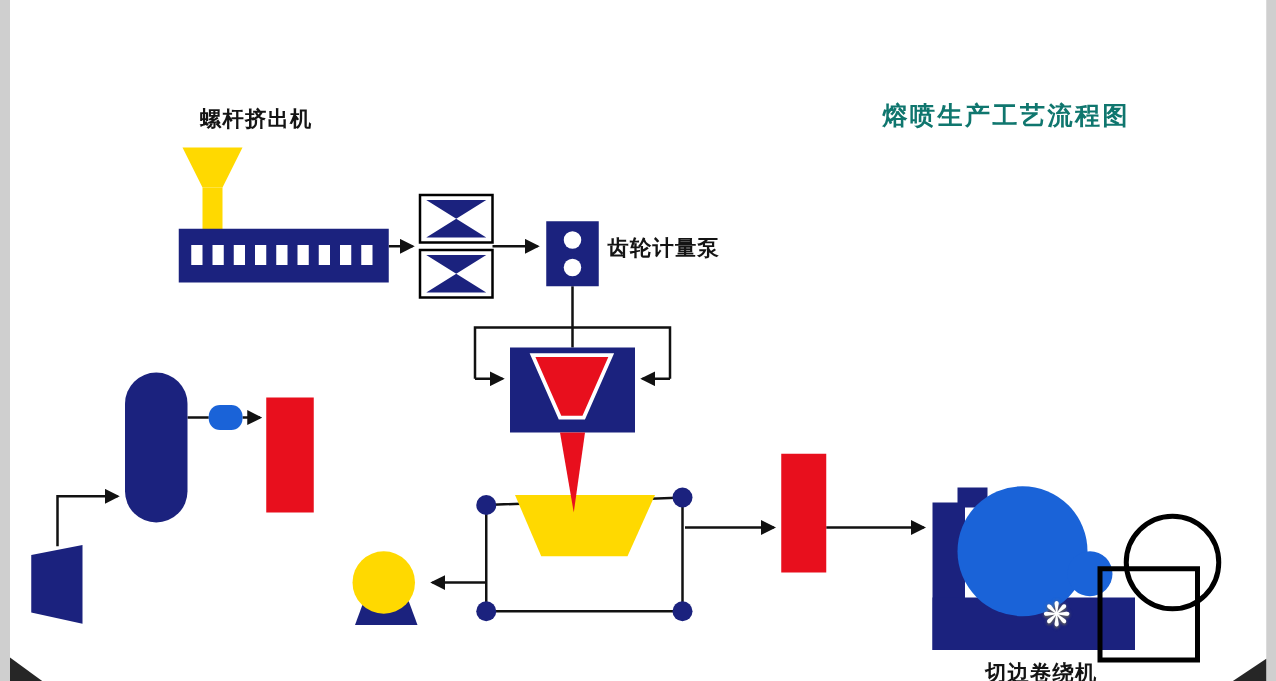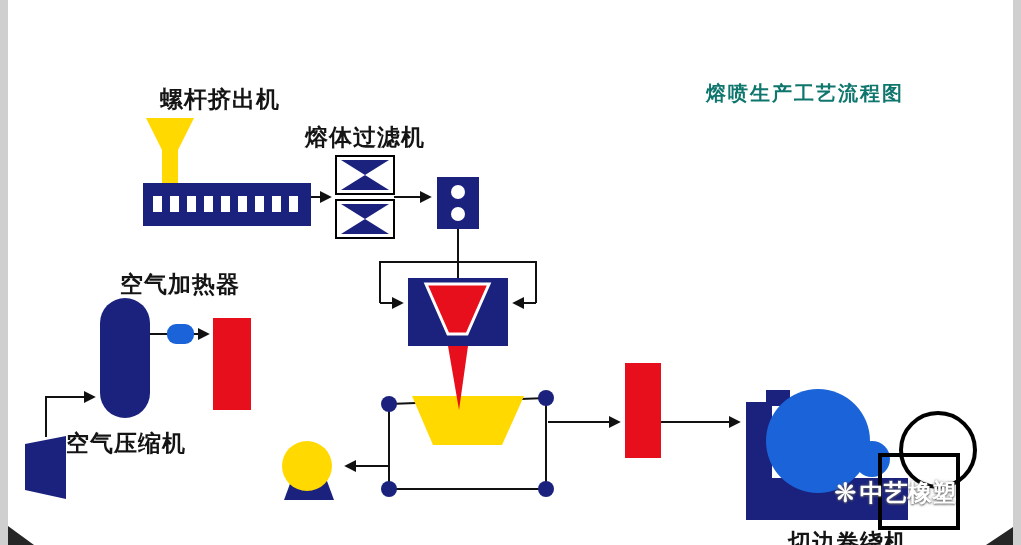--- a/index.html
+++ b/index.html
@@ -6,21 +6,21 @@
     --c-navy:#1b227e; --c-bright_blue:#1a63d8; --c-red:#e80f1d; --c-yellow:#ffd900;
     --c-line:#111111; --c-text:#141414; --c-edge_gray:#cfcfcf; --c-corner_dark:#262626;
   }
   html,body{margin:0;padding:0;background:#ffffff;}
   .stage{
     position:relative;width:1021px;height:545px;overflow:hidden;background:#ffffff;
     font-family:"Liberation Sans","DejaVu Sans",sans-serif;
   }
   .stage svg{position:absolute;left:0;top:0;}
   .lbl{
-    position:absolute;font-weight:bold;font-size:23px;line-height:1.15;
+    position:absolute;font-weight:bold;font-size:17px;line-height:1.15;
     color:var(--c-text);white-space:nowrap;letter-spacing:1px;
   }
   .title{font-size:20px;letter-spacing:2px;color:#0f766e;}
   .watermark{
     position:absolute;left:834px;top:477px;display:flex;align-items:center;gap:3px;
     color:#ffffff;font-weight:bold;font-size:24px;white-space:nowrap;
     text-shadow:0 1px 2px rgba(90,90,90,.9),0 0 3px rgba(120,120,120,.7);
   }
   .watermark .flake{font-size:27px;}
   
@@ -139,23 +139,20 @@
       <rect class="navy" x="746" y="478" width="162" height="42"></rect>
       <circle class="bblue" cx="818" cy="441" r="52"></circle>
       <circle class="bblue" cx="872" cy="459" r="18"></circle>
       <circle cx="938" cy="450" r="37" fill="#ffffff" stroke="#000" stroke-width="4"></circle>
       <rect x="880" y="455" width="78" height="73" fill="none" stroke="#000" stroke-width="4"></rect>
     </g>
   </svg>
 
   <div class="lbl title" style="left:706px;top:82px">熔喷生产工艺流程图</div>
   <div class="lbl" style="left:160px;top:86px">螺杆挤出机</div>
-  <div class="lbl" style="left:305px;top:124px">熔体过滤机</div>
-  <div class="lbl" style="left:120px;top:271px">空气加热器</div>
-  <div class="lbl" style="left:66px;top:430px">空气压缩机</div>
+  <div class="lbl" style="left:486px;top:189px">齿轮计量泵</div>
   <div class="lbl" style="left:788px;top:529px">切边卷绕机</div>
 
   <div class="watermark">
     <span class="flake">❋</span>
-    <span>中艺橡塑</span>
   </div>
 
 </div>
 
 </body></html>

